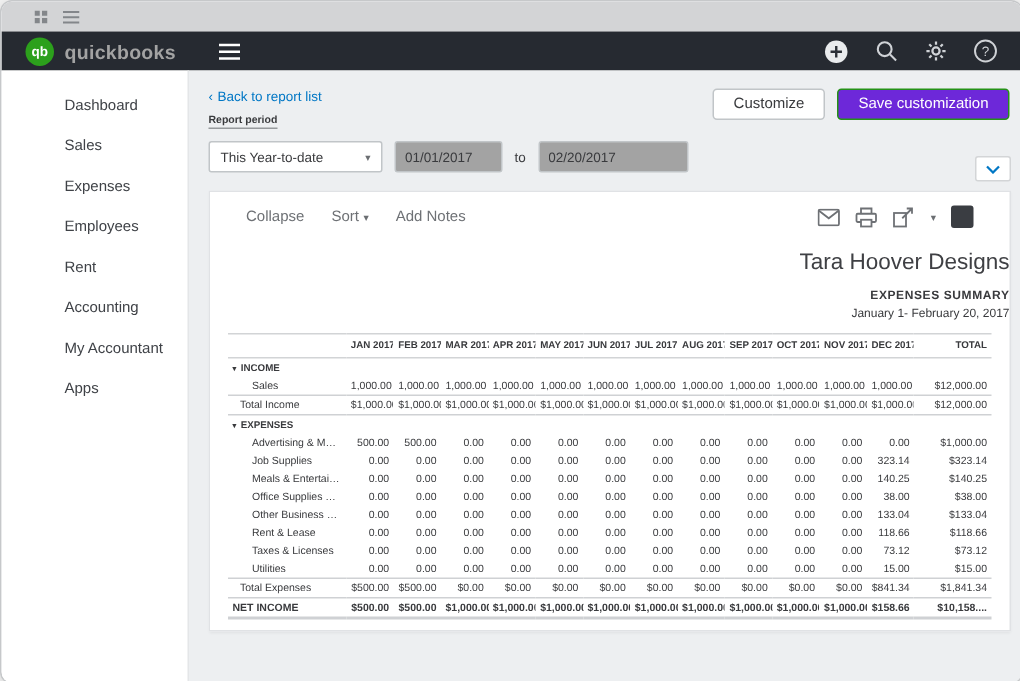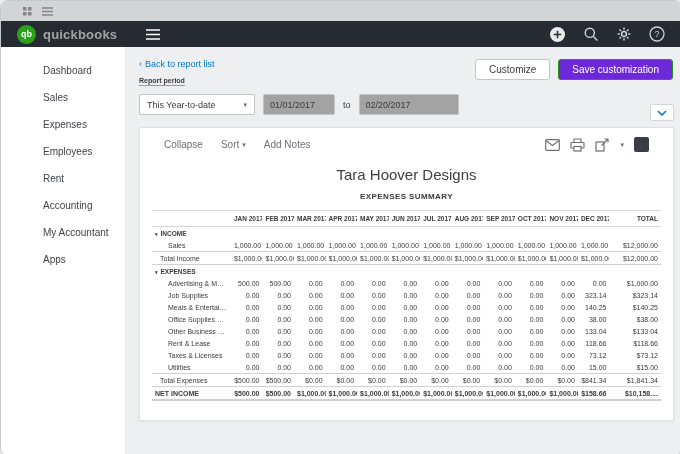--- a/index.html
+++ b/index.html
@@ -38,21 +38,21 @@
   .to{font-size:9px;color:#393a3d;}
   .drawer{position:absolute;top:57px;right:7px;width:22px;height:15px;background:#fff;border:1px solid #d3d5d7;
           border-radius:2px;display:flex;align-items:center;justify-content:center;cursor:pointer;}
   
   .card{margin:12px 7px 0 13px;background:#fff;border:1px solid #e0e2e5;box-shadow:0 1px 2px rgba(0,0,0,.06);min-height:292px;}
   .toolbar{display:flex;align-items:center;padding:9px 24px 4px;}
   .tlink{font-size:10px;color:#6e7175;margin-right:18px;display:flex;align-items:center;gap:3px;cursor:pointer;}
   .ticons{margin-left:auto;display:flex;align-items:center;gap:10px;}
   .ticons > *{cursor:pointer;display:flex;}
   .darksq{width:15px;height:15px;background:#3a3d42;border-radius:2px;}
-  .rhead{text-align:center;margin-top:10px;}
+  .rhead{text-align:right;margin-top:10px;}
   .company{font-size:15px;color:#3f4044;}
   .rtitle{font-size:8px;font-weight:bold;color:#393a3d;margin-top:9px;letter-spacing:.4px;}
   .rdate{font-size:8px;color:#393a3d;margin-top:3px;}
   
   table{width:calc(100% - 24px);margin:9px 12px 0;border-collapse:collapse;table-layout:fixed;}
   th{font-size:6.5px;border-top:1px solid #d2d4d6;border-bottom:1px solid #d2d4d6;padding:4px 3px;font-weight:bold;
      color:#393a3d;text-align:right;white-space:nowrap;overflow:hidden;}
   th.lbl{text-align:left;}
   td{font-size:7px;padding:2.5px 3px;text-align:right;color:#393a3d;white-space:nowrap;overflow:hidden;}
   td.lbl{text-align:left;text-overflow:ellipsis;}
@@ -203,20 +203,21 @@
                 </svg>
             </span>
             <span class="caret">▾</span>
             <span class="darksq"></span>
           </div>
         </div>
 
         <div class="rhead">
           <div class="company">Tara Hoover Designs</div>
           <div class="rtitle">EXPENSES SUMMARY</div>
+          <div class="rdate">January 1- February 20, 2017</div>
         </div>
 
         <table>
             <colgroup>
               <col style="width: 15.5%;">
               <col style="width: 6.2%;">
               <col style="width: 6.2%;">
               <col style="width: 6.2%;">
               <col style="width: 6.2%;">
               <col style="width: 6.2%;">

